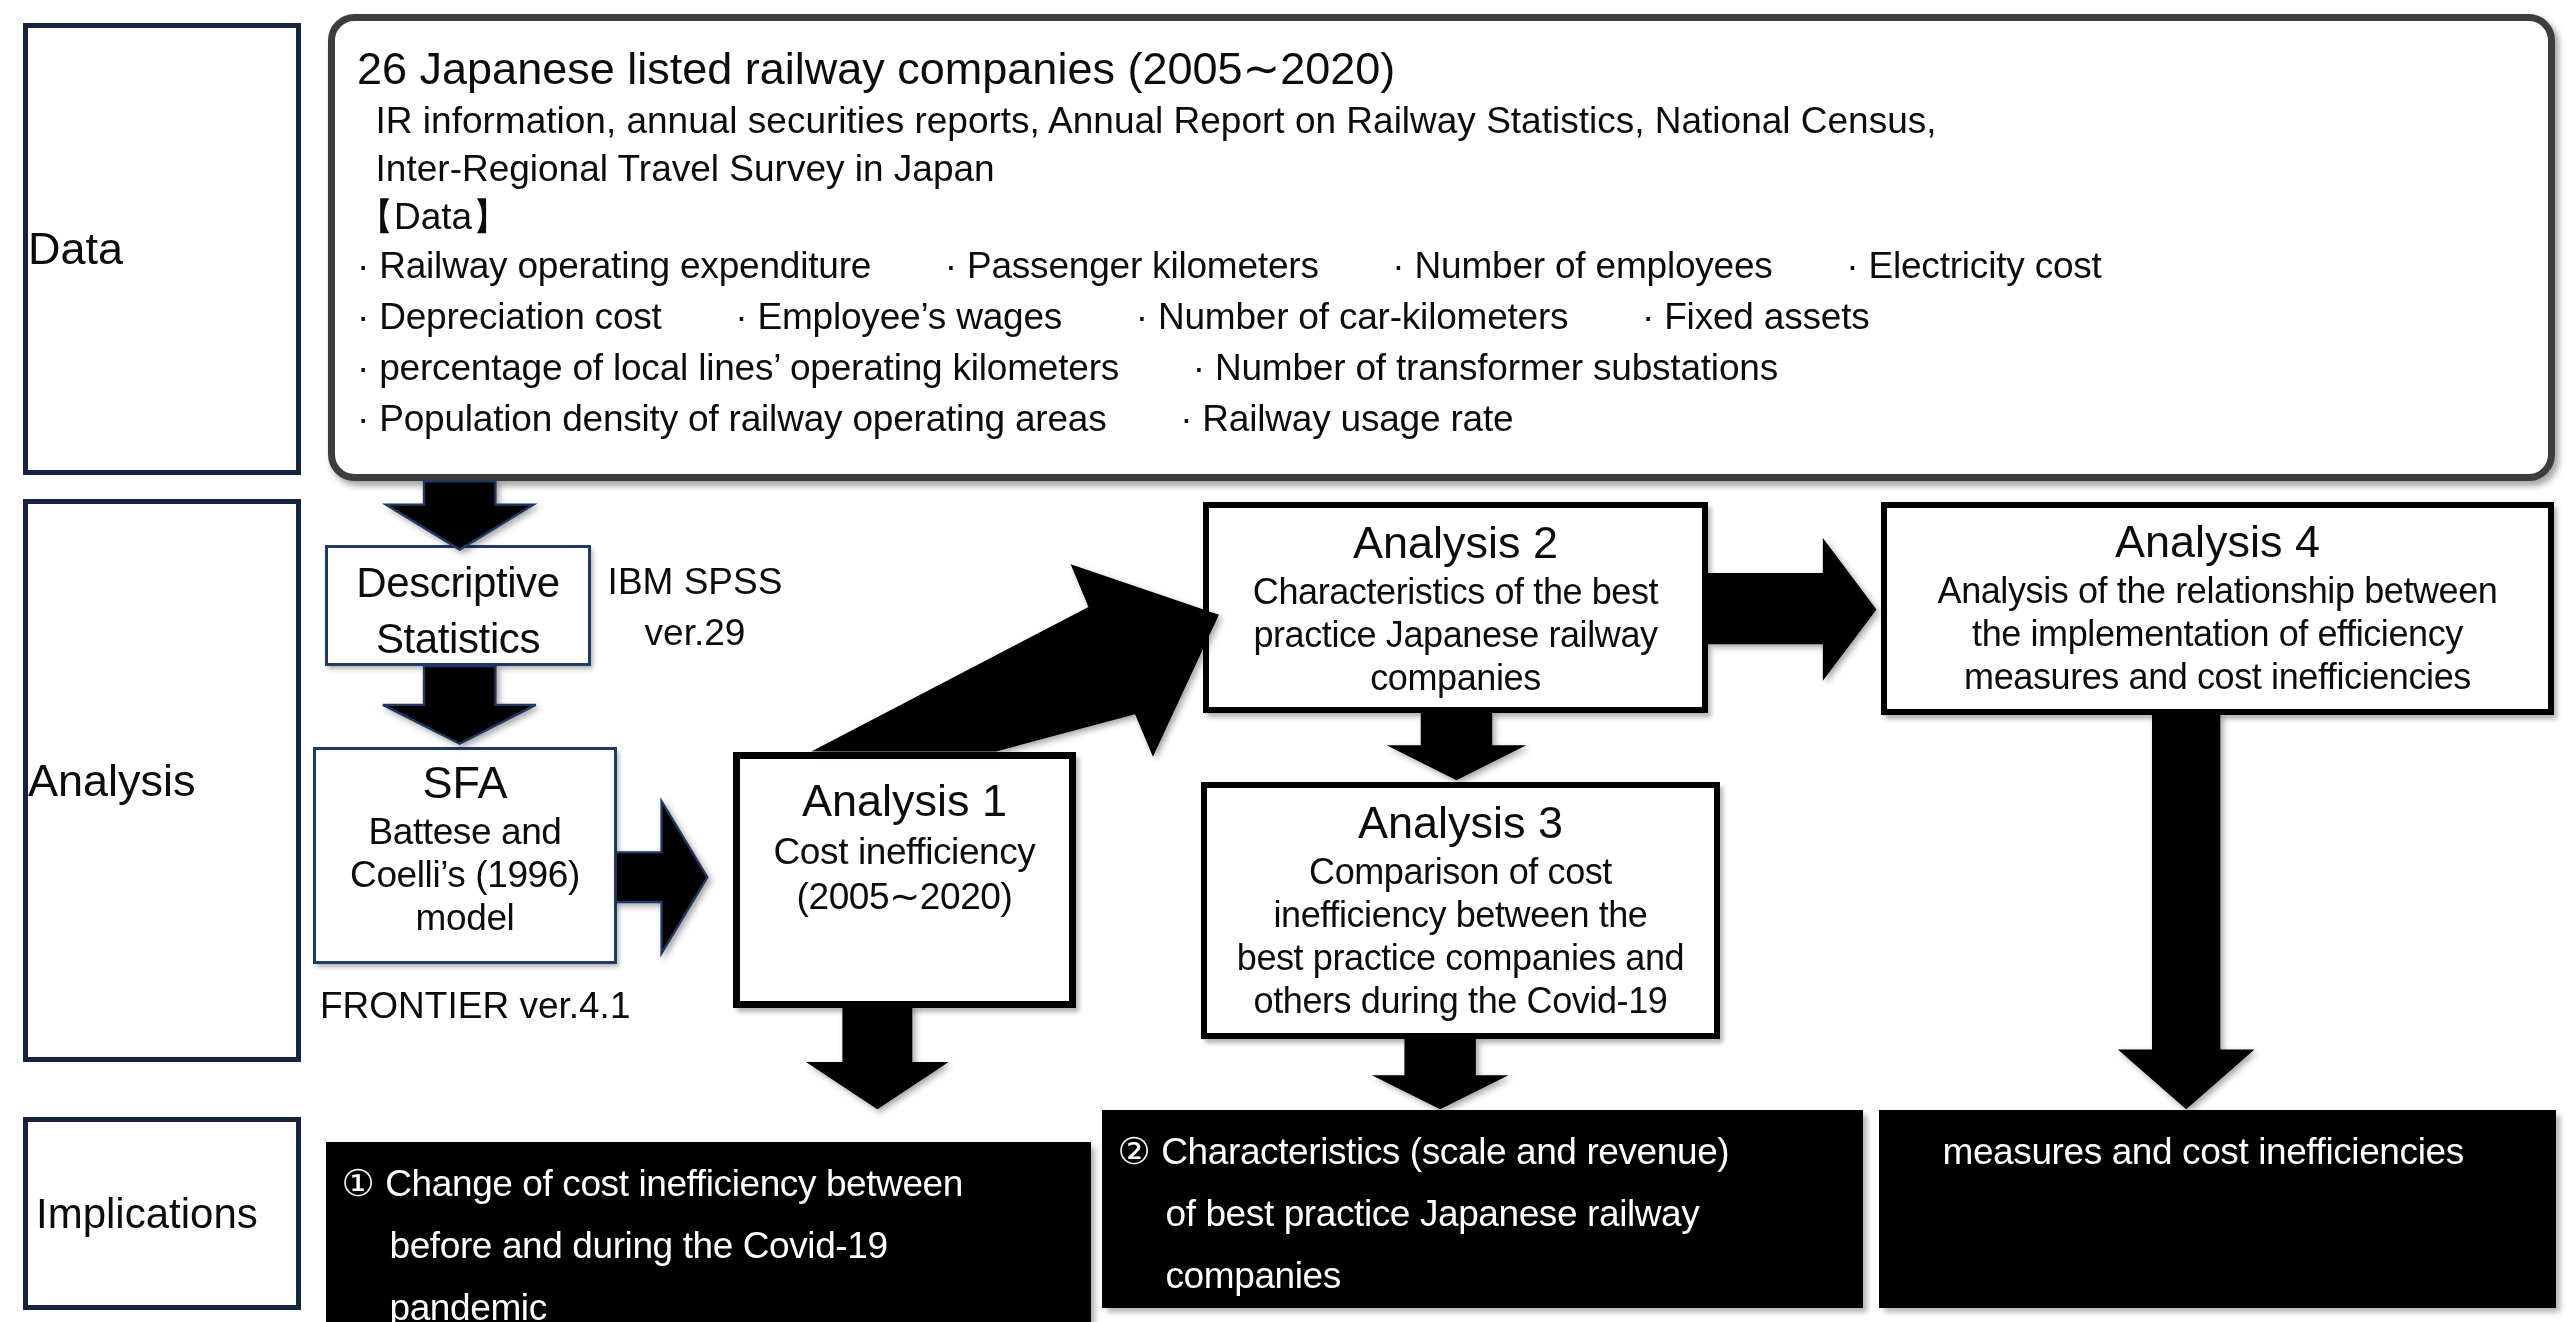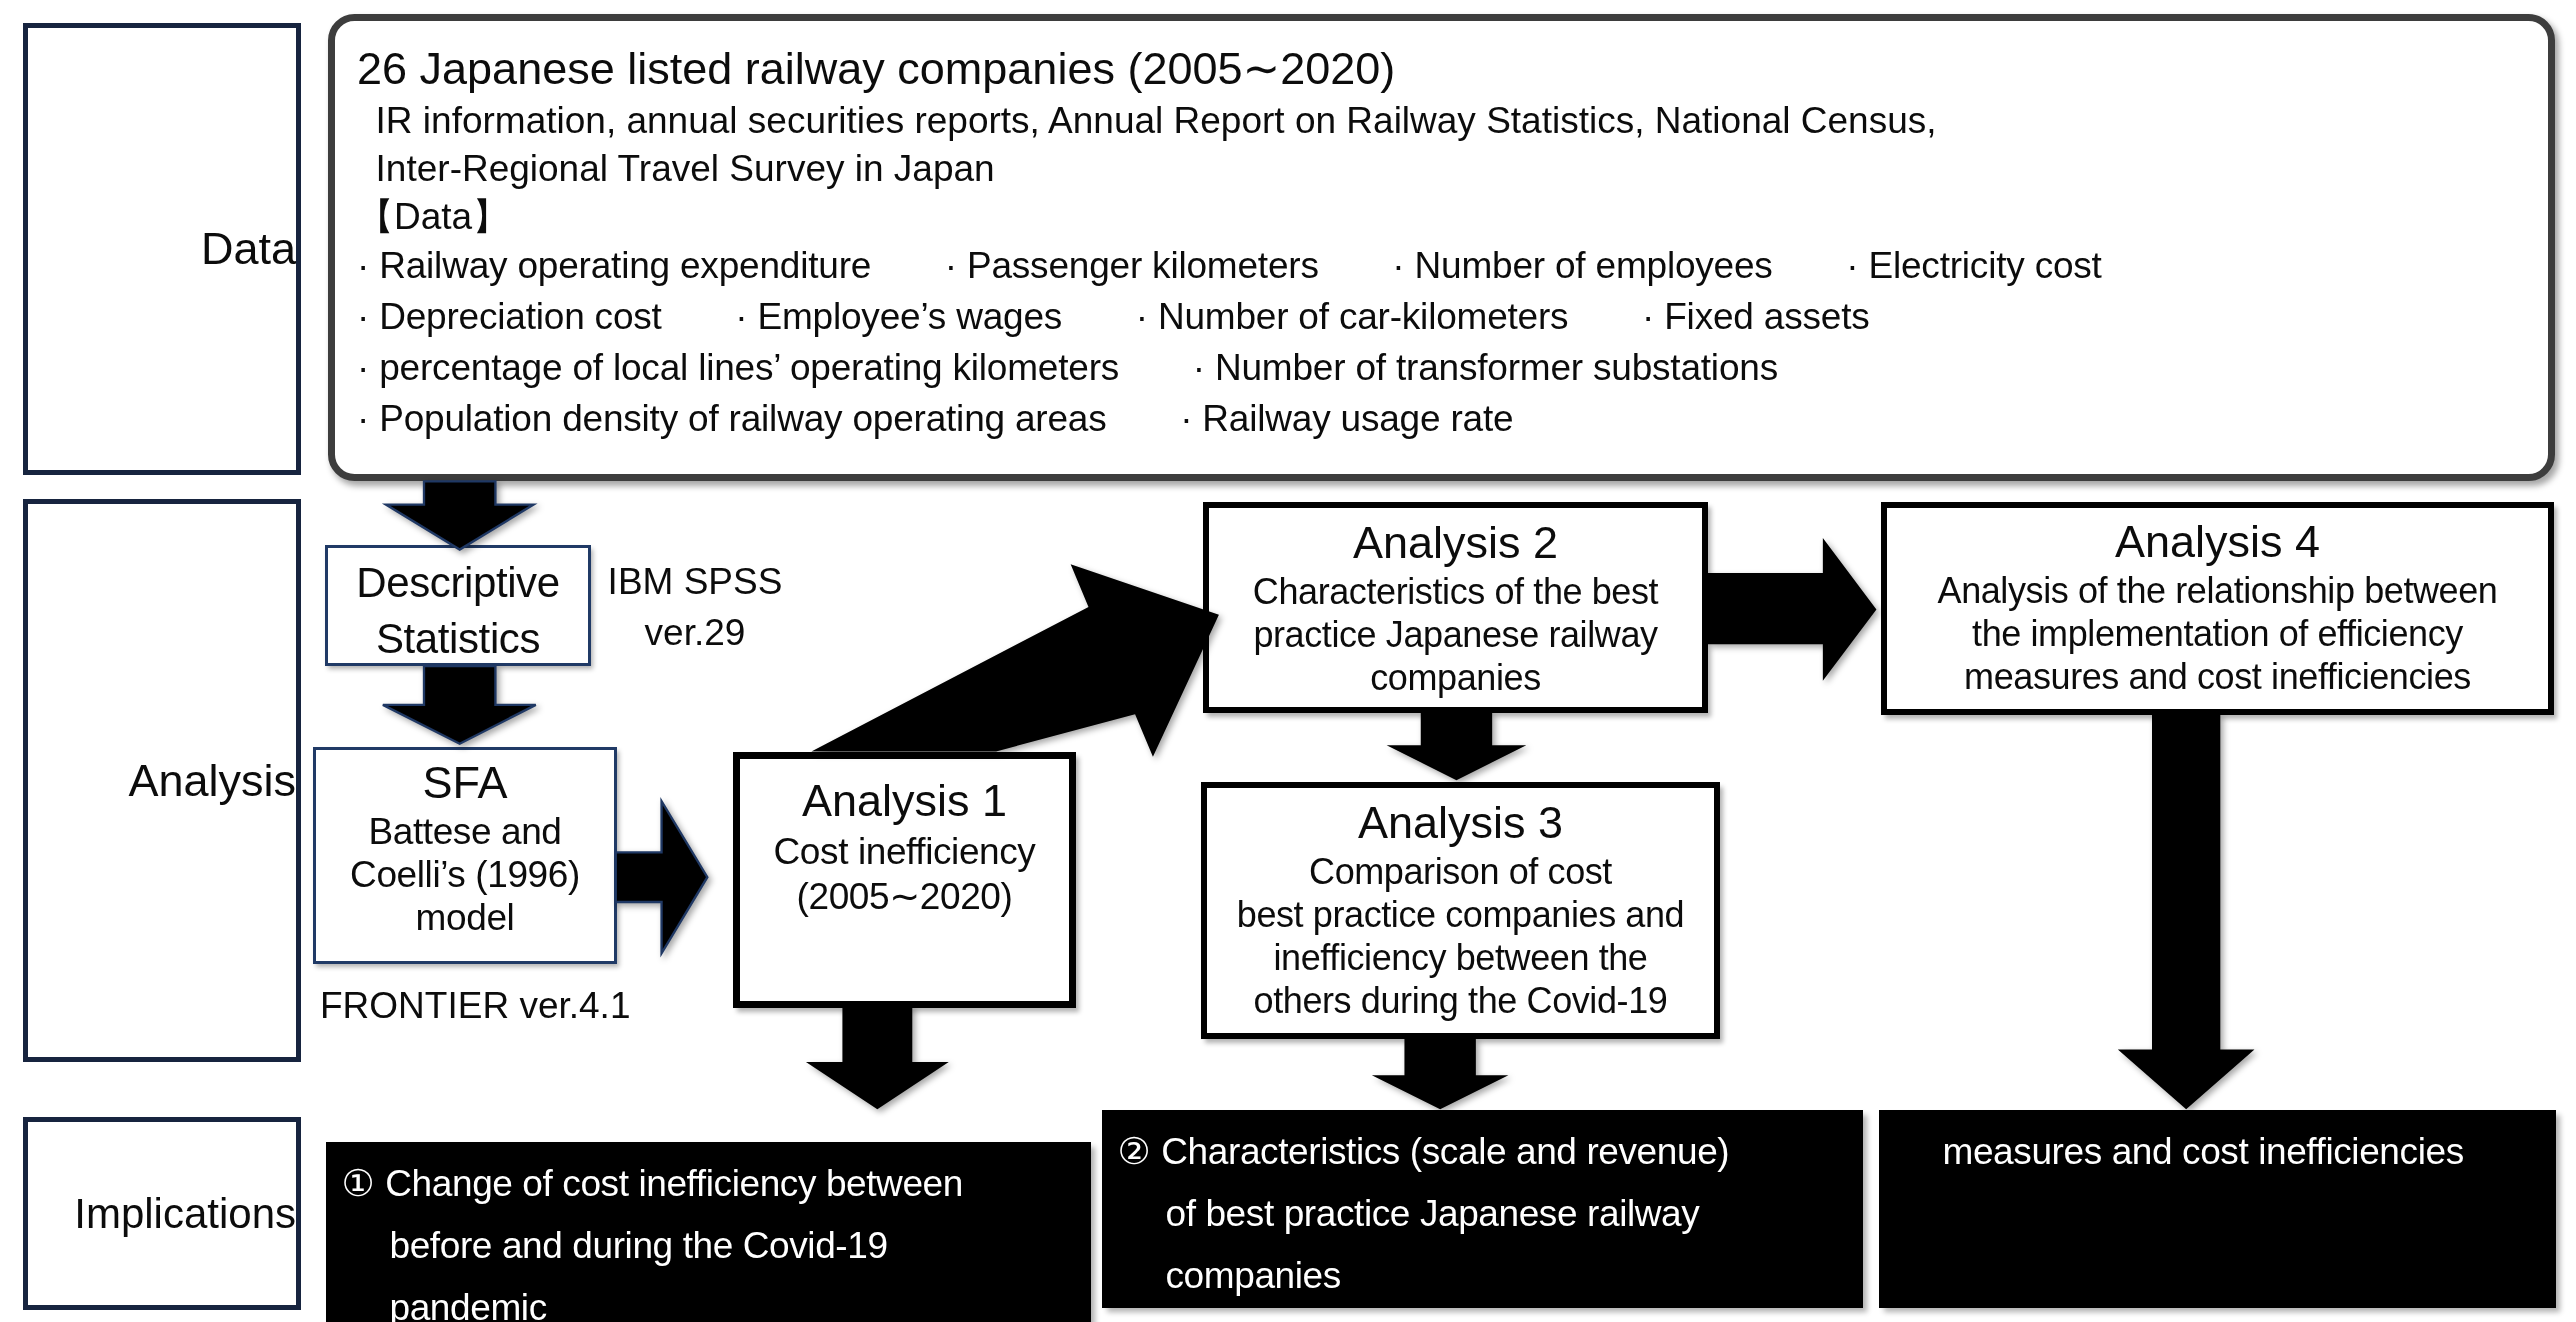--- a/index.html
+++ b/index.html
@@ -1,21 +1,21 @@
 <!DOCTYPE html>
 <html style="font-size:12.4px"><head>
 <meta charset="utf-8">
 <style>
   html,body{margin:0;padding:0;background:#ffffff;}
   .canvas{position:relative;width:2576px;height:1322px;background:#ffffff;overflow:hidden;
           font-family:"Liberation Sans","DejaVu Sans",sans-serif;color:#0c0c0c;}
 
   
   .rowlabel{position:absolute;left:23px;width:278px;box-sizing:border-box;background:#fff;
-            border:5.4px solid #17243f;display:flex;align-items:center;justify-content:flex-end;
+            border:5.4px solid #17243f;display:flex;align-items:center;justify-content:flex-start;
             font-size:45px;}
   #label-data{top:23px;height:452px;}
   #label-analysis{top:499px;height:563px;}
   #label-implications{top:1117px;height:193px;font-size:42px;padding-left:8px;}
 
   
   .databox{position:absolute;left:328px;top:14px;width:2227px;height:467px;box-sizing:border-box;
            border:7px solid #3d3d3d;border-radius:26.4px;background:#fff;
            box-shadow:3.9px 4.7px 6.2px rgba(0,0,0,0.35);padding:18.6px 23px 0 22px;}
   .db-title{font-size:45px;line-height:57px;}
@@ -115,22 +115,22 @@
   <div class="fbox blackb" id="box-a2">
     <div class="fbox-title">Analysis 2</div>
     <div class="fbox-line">Characteristics of the best</div>
     <div class="fbox-line">practice Japanese railway</div>
     <div class="fbox-line">companies</div>
   </div>
 
   <div class="fbox blackb" id="box-a3">
     <div class="fbox-title">Analysis 3</div>
     <div class="fbox-line">Comparison of cost</div>
+    <div class="fbox-line">inefficiency between the</div>
     <div class="fbox-line">best practice companies and</div>
-    <div class="fbox-line">inefficiency between the</div>
     <div class="fbox-line">others during the Covid-19</div>
   </div>
 
   <div class="fbox blackb" id="box-a4">
     <div class="fbox-title">Analysis 4</div>
     <div class="fbox-line">Analysis of the relationship between</div>
     <div class="fbox-line">the implementation of efficiency</div>
     <div class="fbox-line">measures and cost inefficiencies</div>
   </div>
 

